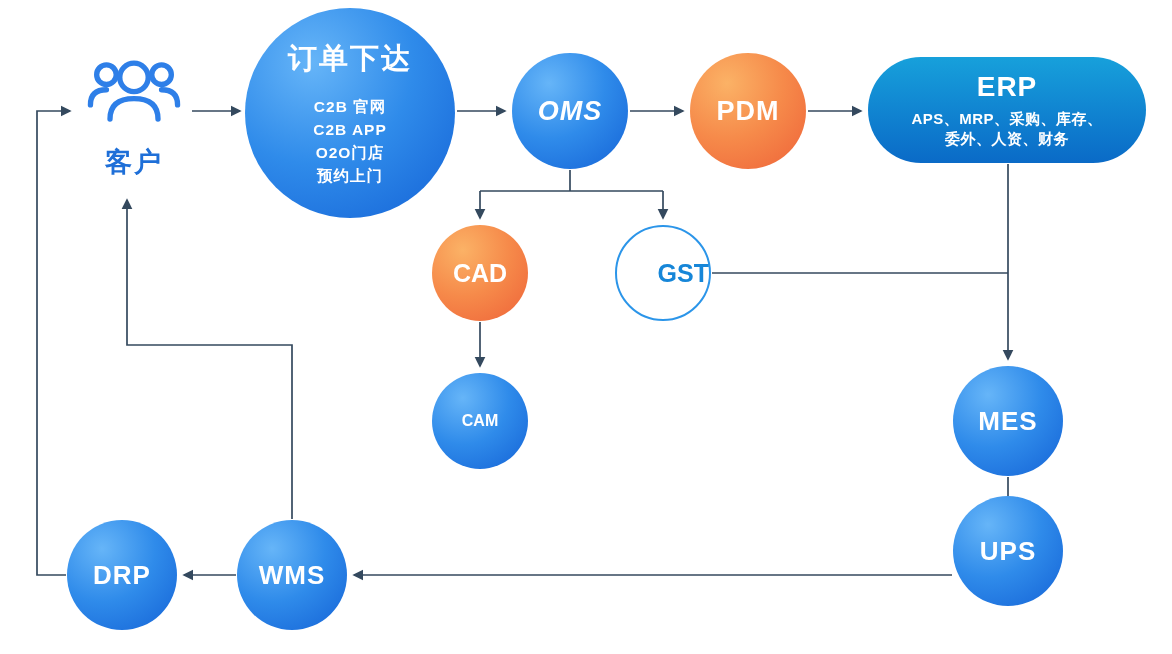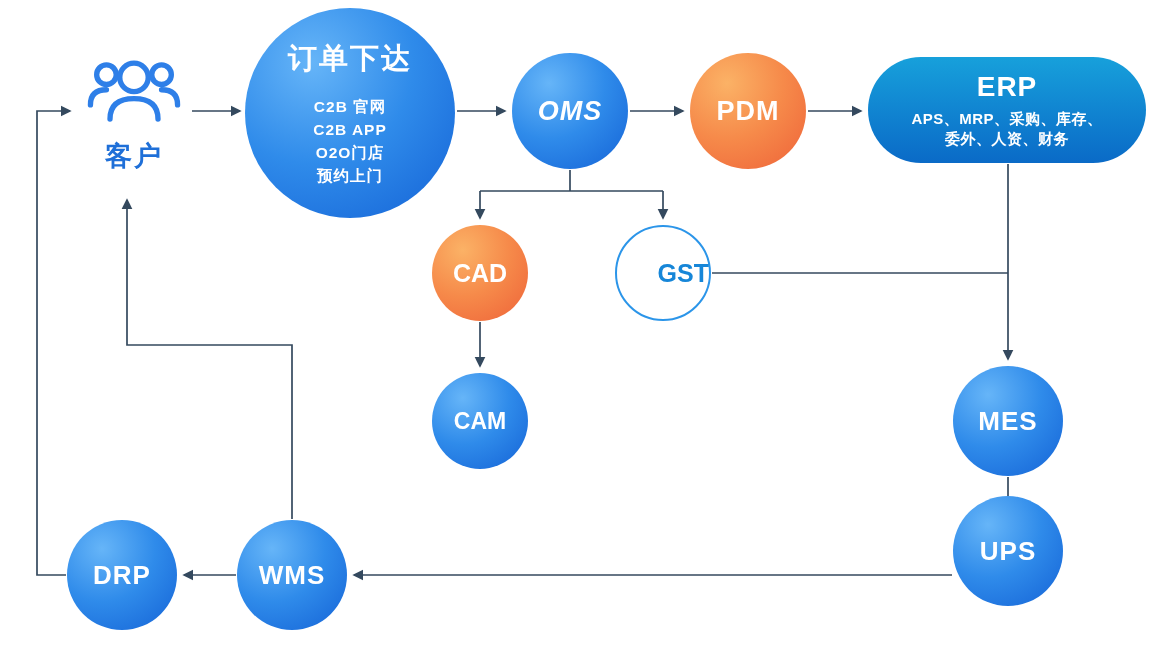--- a/index.html
+++ b/index.html
@@ -18,36 +18,36 @@
     display:flex; flex-direction:column; align-items:center; justify-content:center;
     color:var(--node-text,#fff); font-weight:bold; text-align:center;
   }
   .circle { border-radius:50%; }
   .blue   { background: radial-gradient(circle at 32% 26%, var(--blue-light) 0%, var(--blue-mid) 48%, var(--blue-dark) 100%); }
   .orange { background: radial-gradient(circle at 32% 26%, var(--orange-light) 0%, var(--orange-mid) 48%, var(--orange-dark) 100%); }
 
   .customer { position:absolute; left:78px; top:48px; width:112px; z-index:2;
               display:flex; flex-direction:column; align-items:center; }
   .people-icon { width:98px; height:80px; }
-  .customer-label { font-size:27px; font-weight:bold; color:var(--label-blue,#1E6FD8); letter-spacing:2px; margin-top:10px; }
+  .customer-label { font-size:27px; font-weight:bold; color:var(--label-blue,#1E6FD8); letter-spacing:2px; margin-top:16px; }
 
   .order { left:245px; top:8px; width:210px; height:210px; }
   .order-title { font-size:29px; letter-spacing:2px; margin-bottom:16px; }
   .order-line  { font-size:15.5px; line-height:1.5; letter-spacing:1px; }
 
   .oms { left:512px; top:53px; width:116px; height:116px; font-size:27px; letter-spacing:1px;font-style:italic; }
   .pdm { left:690px; top:53px; width:116px; height:116px; font-size:27px; letter-spacing:1px; }
 
   .erp-pill { left:868px; top:57px; width:278px; height:106px; border-radius:53px;
               background: linear-gradient(180deg, var(--erp-top,#17A0DB), var(--erp-bottom,#0A6AC7)); }
   .erp-title { font-size:28px; letter-spacing:1px; margin-bottom:6px; }
   .erp-line  { font-size:15px; line-height:1.35; letter-spacing:0.5px; }
 
   .cad { left:432px; top:225px; width:96px; height:96px; font-size:25px; }
-  .cam { left:432px; top:373px; width:96px; height:96px; font-size:23px; }
+  .cam { left:432px; top:373px; width:96px; height:96px; font-size:16px; }
   .gst { left:615px; top:225px; width:96px; height:96px; font-size:25px;
          background:#fff; border:2.5px solid var(--gst-border,#2B95E9); color:var(--gst-text,#1686D8);align-items:flex-end; }
 
   .mes { left:953px; top:366px; width:110px; height:110px; font-size:26px; letter-spacing:1px; }
   .ups { left:953px; top:496px; width:110px; height:110px; font-size:26px; letter-spacing:1px; }
   .wms { left:237px; top:520px; width:110px; height:110px; font-size:26px; letter-spacing:1px; }
   .drp { left:67px;  top:520px; width:110px; height:110px; font-size:26px; letter-spacing:1px;text-align:center; }
 </style>
 </head>
 <body>

